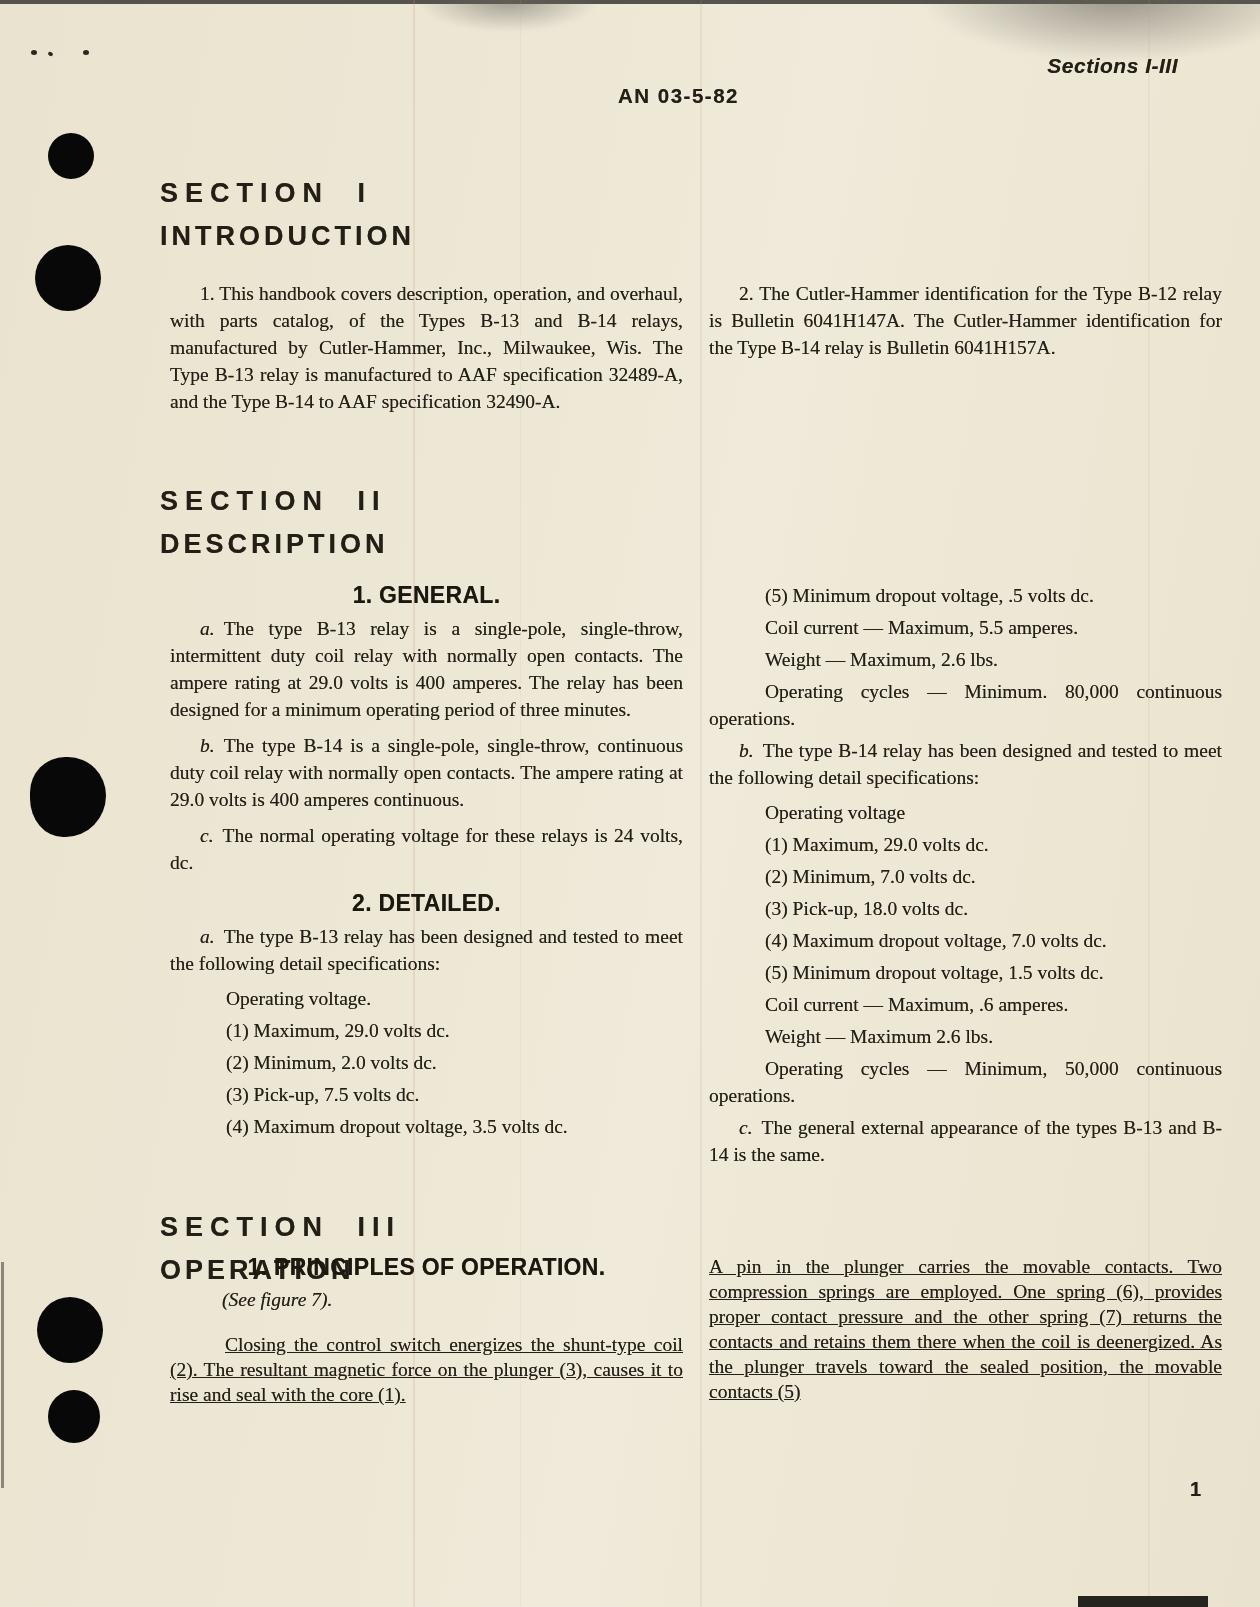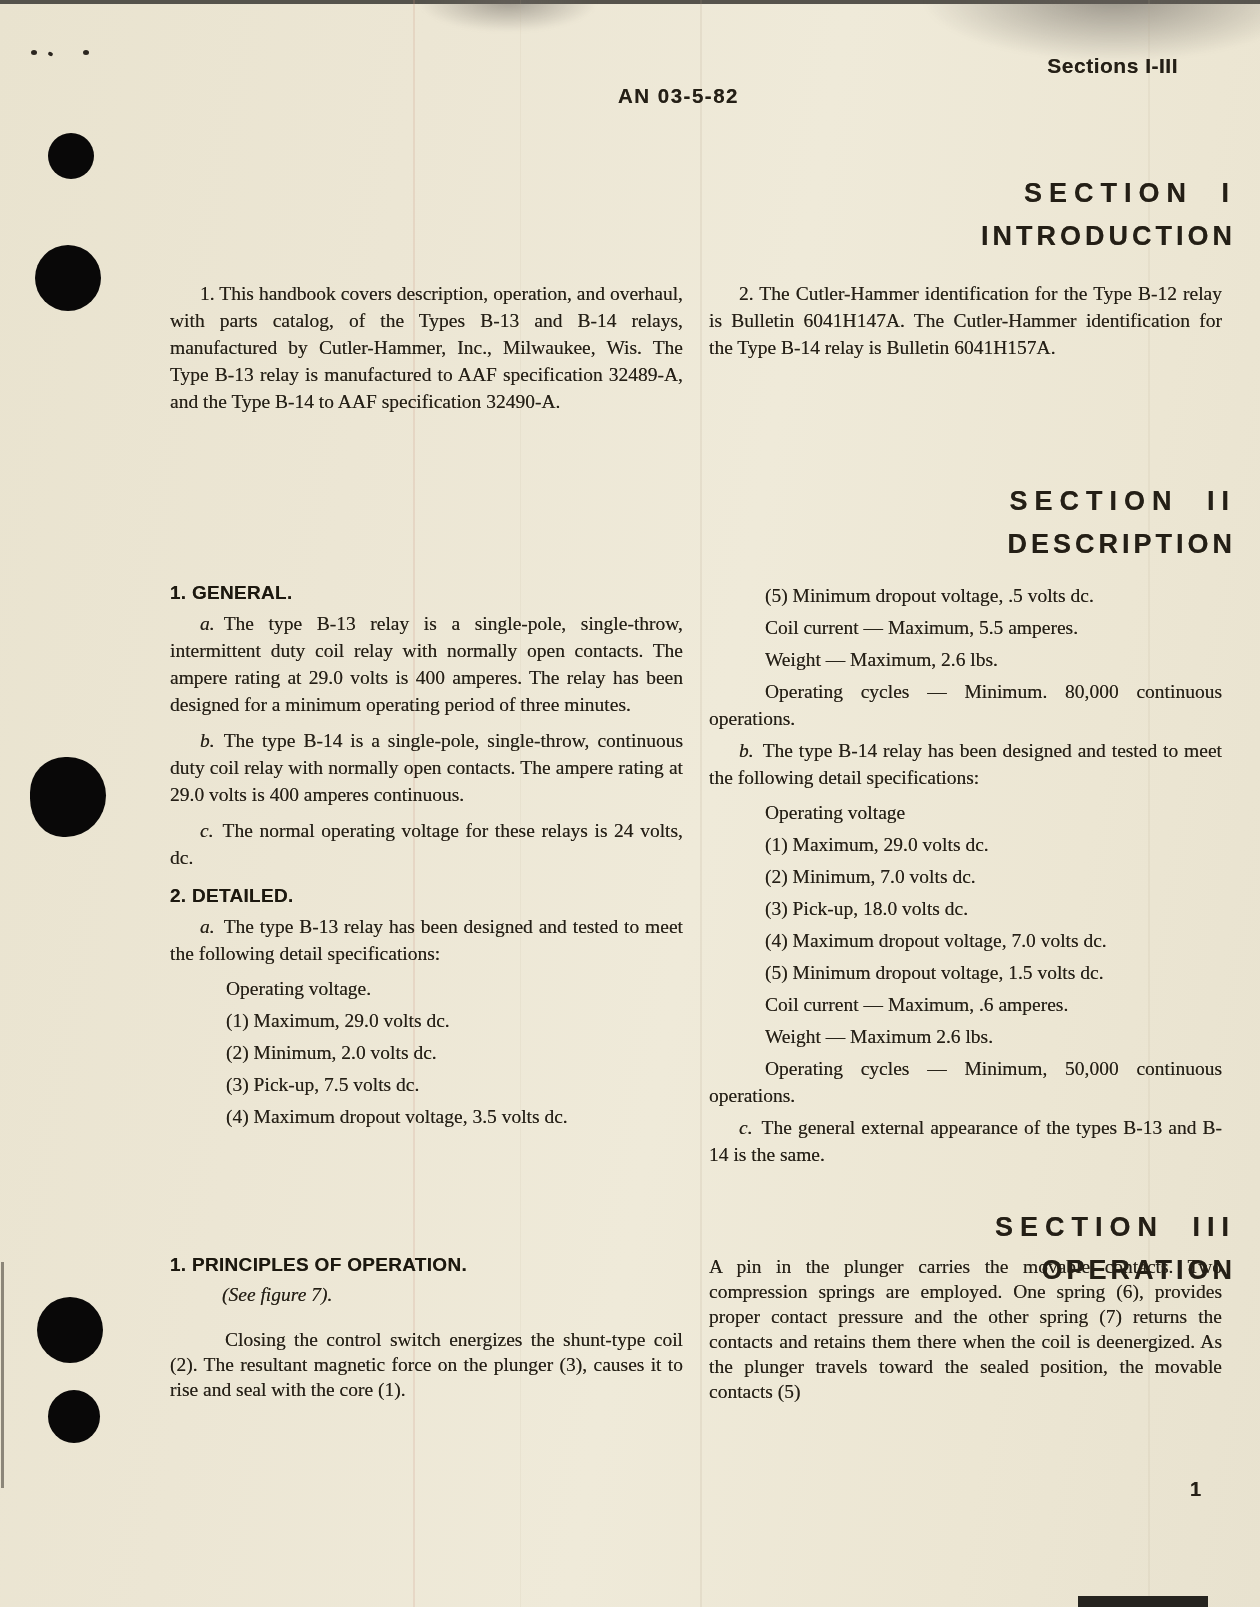--- a/index.html
+++ b/index.html
@@ -31,36 +31,36 @@
   .hole.h2 { left:35px;  top:245px;  width:66px; height:66px; }
   .hole.h3 { left:30px;  top:757px;  width:76px; height:80px; border-radius:48% 52% 55% 45%/46% 50% 54% 50%; }
   .hole.h4 { left:37px;  top:1297px; width:66px; height:66px; }
   .hole.h5 { left:48px;  top:1390px; width:52px; height:53px; }
   .dot { position:absolute; background:#2b2620; border-radius:50%; }
   .dot.d1 { left:31px; top:50px; width:6px; height:5px; }
   .dot.d2 { left:48px; top:52px; width:5px; height:4px; transform:rotate(25deg); }
   .dot.d3 { left:83px; top:50px; width:6px; height:5px; }
 
   
-  .hdr-right { position:absolute; top:54px; right:82px; font-size:21px; letter-spacing:.5px; }
+  .hdr-right { position:absolute; top:54px; right:82px; font-size:21px; letter-spacing:.5px;font-style:italic; }
   .doc-num   { position:absolute; top:84px; left:618px; font-size:20.5px; letter-spacing:1.5px; }
   .page-num  { position:absolute; top:1478px; left:1190px; font-size:20px; }
 
   
-  .sec-head { position:absolute; left:184px; width:1052px; text-align:right; }
+  .sec-head { position:absolute; left:160px; width:1052px; text-align:left; }
   .sec-title { font-size:27px; letter-spacing:7px; word-spacing:14px; line-height:1; }
   .sec-sub   { font-size:27px; letter-spacing:4px; line-height:1; margin-top:16px; }
 
   
   .cols { position:absolute; left:170px; width:1052px; display:flex; gap:26px; }
   .col { width:519px; }
-  .col-heading { font-size:19px; letter-spacing:.3px; margin:0 0 6px 0; color:#1c180f; }
+  .col-heading { font-size:23px; letter-spacing:.3px; margin:0 0 6px 0; color:#1c180f;text-align:center; }
   p { margin:0; }
   .jp  { text-align:justify; text-indent:30px; line-height:27px; font-size:19.5px; }
-  .jp3 { text-align:justify; line-height:25px; font-size:19.5px; }
+  .jp3 { text-align:justify; line-height:25px; font-size:19.5px;text-decoration:underline; }
   .ind55 { text-indent:55px; }
   .lead { font-style:italic; margin-right:9px; }
   .spec { text-indent:56px; line-height:27px; font-size:19.5px; margin:0 0 5px 0; text-align:justify; }
   .mb8  { margin-bottom:8px; }
   .mb9  { margin-bottom:9px; }
   .mb14 { margin-bottom:14px; }
   .mt14 { margin-top:14px; }
   .mt4  { margin-top:4px; }
   .see-note { font-style:italic; font-size:19.5px; line-height:25px; margin:2px 0 20px 52px; }
 </style>

